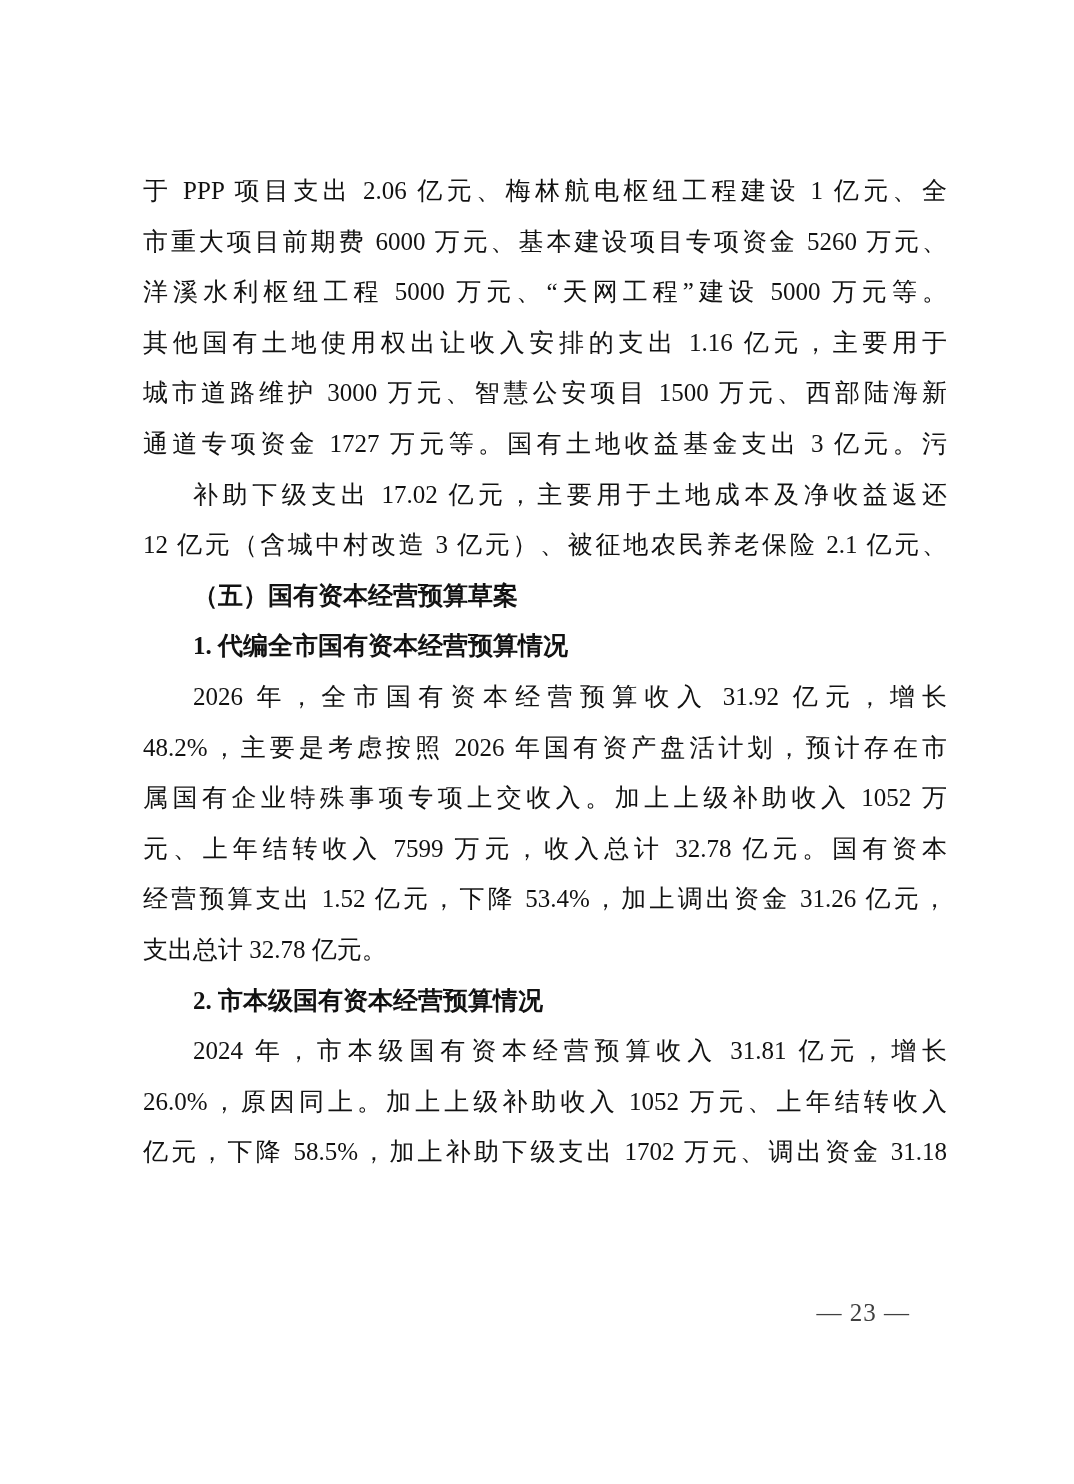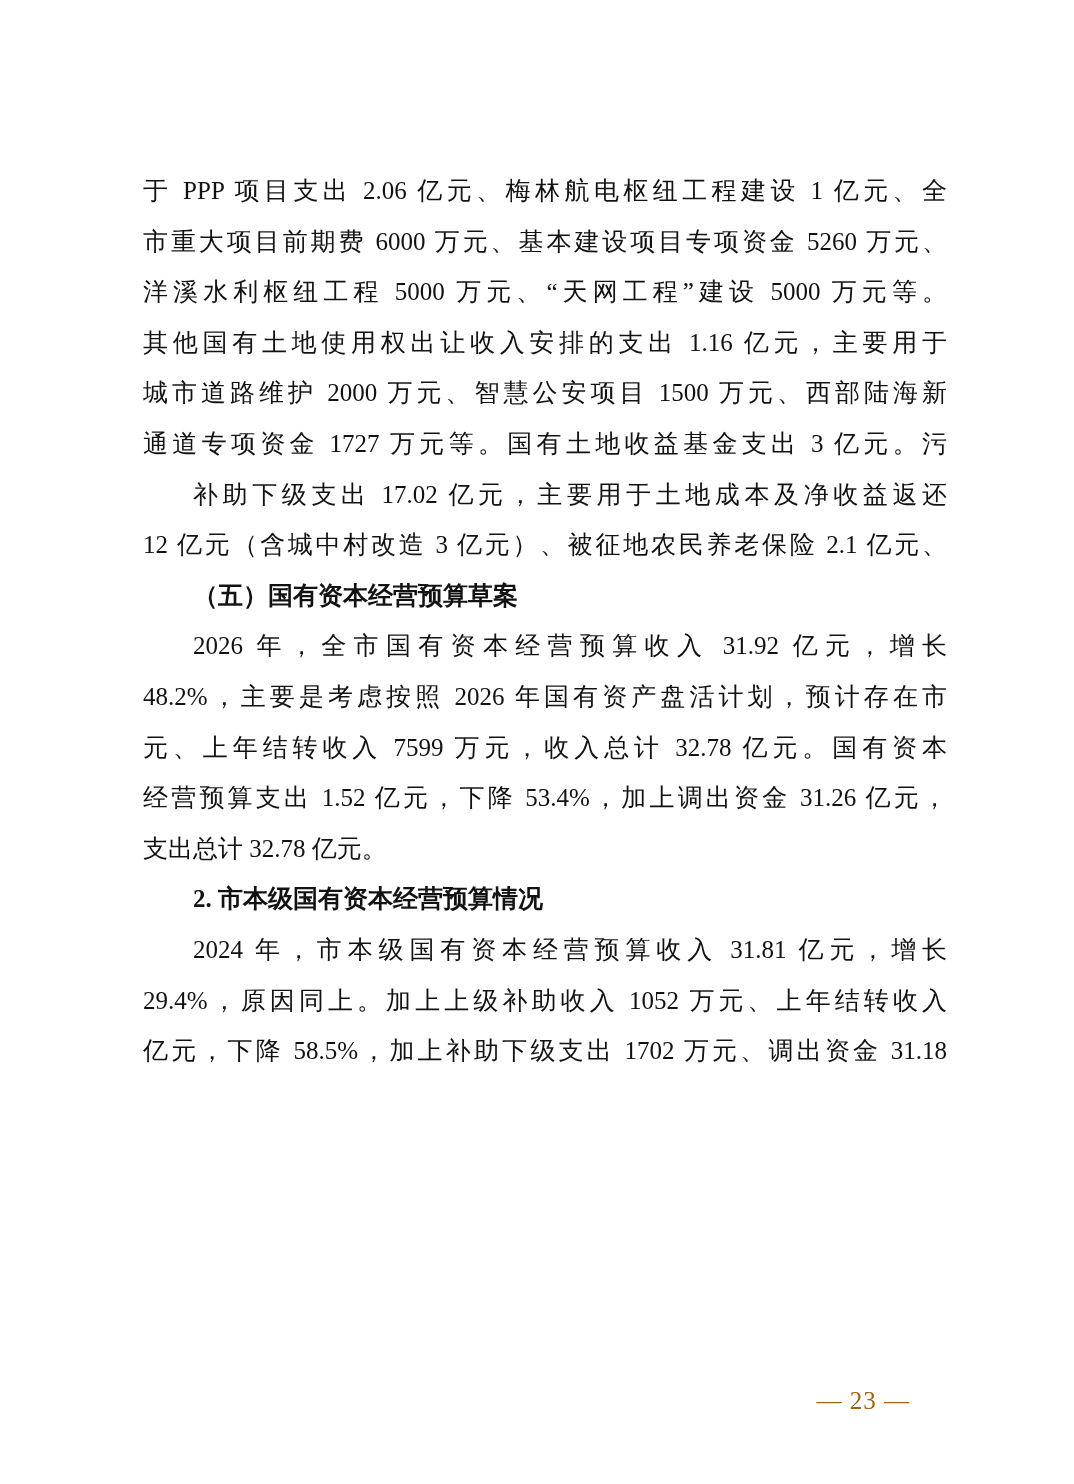--- a/index.html
+++ b/index.html
@@ -41,59 +41,63 @@
     text-justify: inter-character;
   }
   .line.indent {
     text-indent: 2em;
   }
   .paragraph.heading .line {
     font-weight: bold;
   }
   .page-number {
     position: absolute;
-    top: 1376px;
+    top: 1288px;
     right: 164px;
     height: 50px;
     line-height: 50px;
     font-size: 25px;
     letter-spacing: 1px;
-    color: #a16207;
+    color: #404040;
   }
 </style>
 </head>
 <body>
 
 <div class="page">
   <div class="content">
       <div class="paragraph">
         <div class="line j">于 PPP 项目支出 2.06 亿元、梅林航电枢纽工程建设 1 亿元、全</div>
         <div class="line j">市重大项目前期费 6000 万元、基本建设项目专项资金 5260 万元、</div>
         <div class="line j">洋溪水利枢纽工程 5000 万元、“天网工程”建设 5000 万元等。</div>
         <div class="line j">其他国有土地使用权出让收入安排的支出 1.16 亿元，主要用于</div>
-        <div class="line j">城市道路维护 2000 万元、智慧公安项目 1500 万元、西部陆海新</div>
+        <div class="line j">城市道路维护 3000 万元、智慧公安项目 1500 万元、西部陆海新</div>
         <div class="line j">通道专项资金 1727 万元等。国有土地收益基金支出 3 亿元。污</div>
       </div>
       <div class="paragraph">
         <div class="line j indent">补助下级支出 17.02 亿元，主要用于土地成本及净收益返还</div>
         <div class="line j">12 亿元（含城中村改造 3 亿元）、被征地农民养老保险 2.1 亿元、</div>
       </div>
       <div class="paragraph heading">
         <div class="line indent">（五）国有资本经营预算草案</div>
       </div>
+      <div class="paragraph heading">
+        <div class="line indent">1. 代编全市国有资本经营预算情况</div>
+      </div>
       <div class="paragraph">
         <div class="line j indent">2026 年，全市国有资本经营预算收入 31.92 亿元，增长</div>
         <div class="line j">48.2%，主要是考虑按照 2026 年国有资产盘活计划，预计存在市</div>
+        <div class="line j">属国有企业特殊事项专项上交收入。加上上级补助收入 1052 万</div>
         <div class="line j">元、上年结转收入 7599 万元，收入总计 32.78 亿元。国有资本</div>
         <div class="line j">经营预算支出 1.52 亿元，下降 53.4%，加上调出资金 31.26 亿元，</div>
         <div class="line">支出总计 32.78 亿元。</div>
       </div>
       <div class="paragraph heading">
         <div class="line indent">2. 市本级国有资本经营预算情况</div>
       </div>
       <div class="paragraph">
         <div class="line j indent">2024 年，市本级国有资本经营预算收入 31.81 亿元，增长</div>
-        <div class="line j">29.4%，原因同上。加上上级补助收入 1052 万元、上年结转收入</div>
+        <div class="line j">26.0%，原因同上。加上上级补助收入 1052 万元、上年结转收入</div>
         <div class="line j">亿元，下降 58.5%，加上补助下级支出 1702 万元、调出资金 31.18</div>
       </div>
     </div>
   <div class="page-number">— 23 —</div>
 </div>
 
 </body></html>

